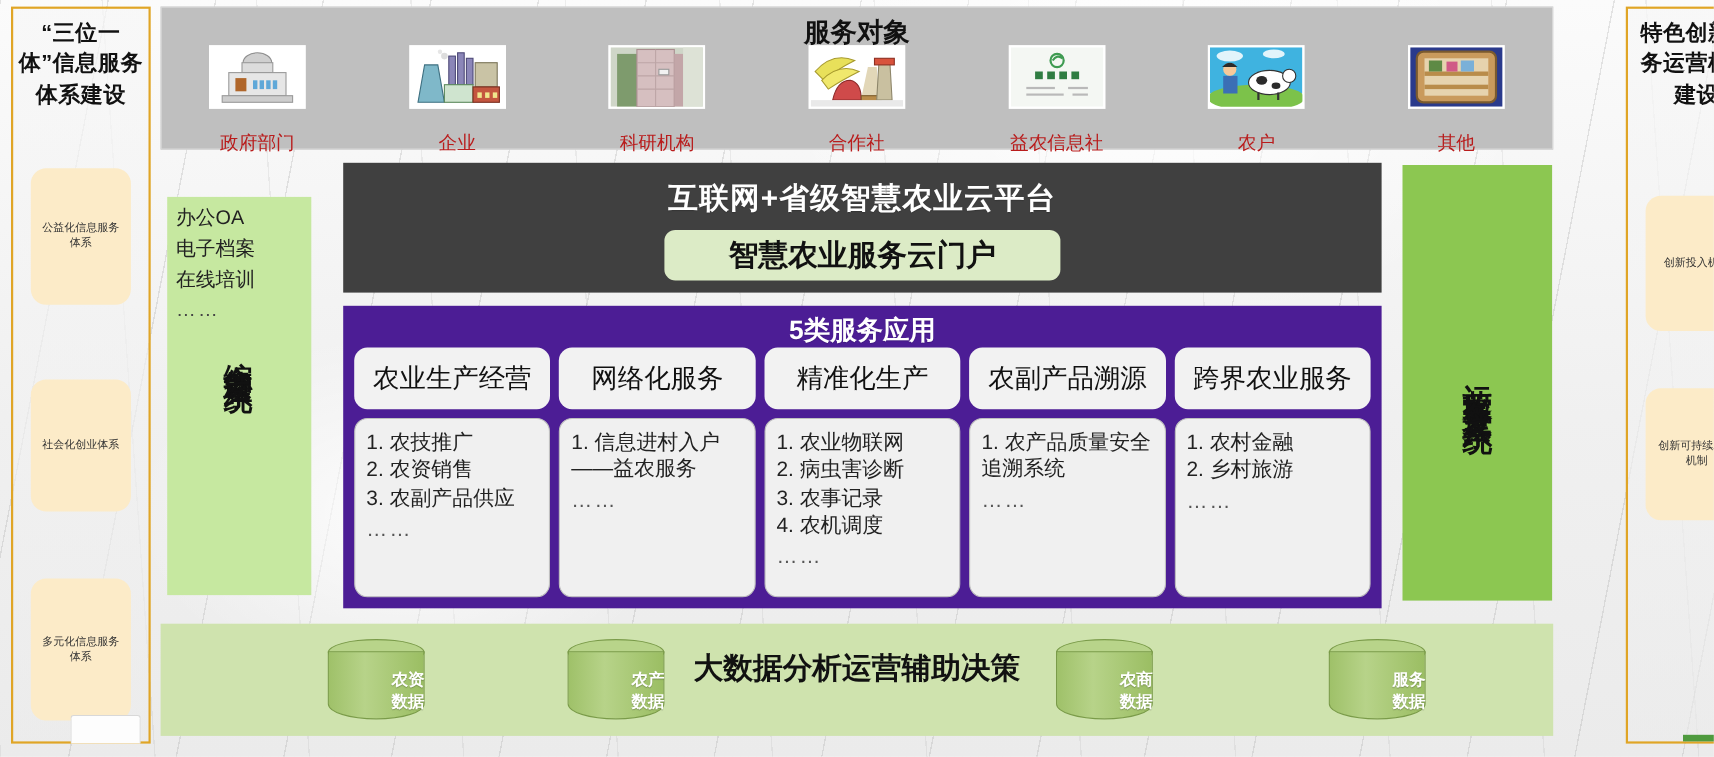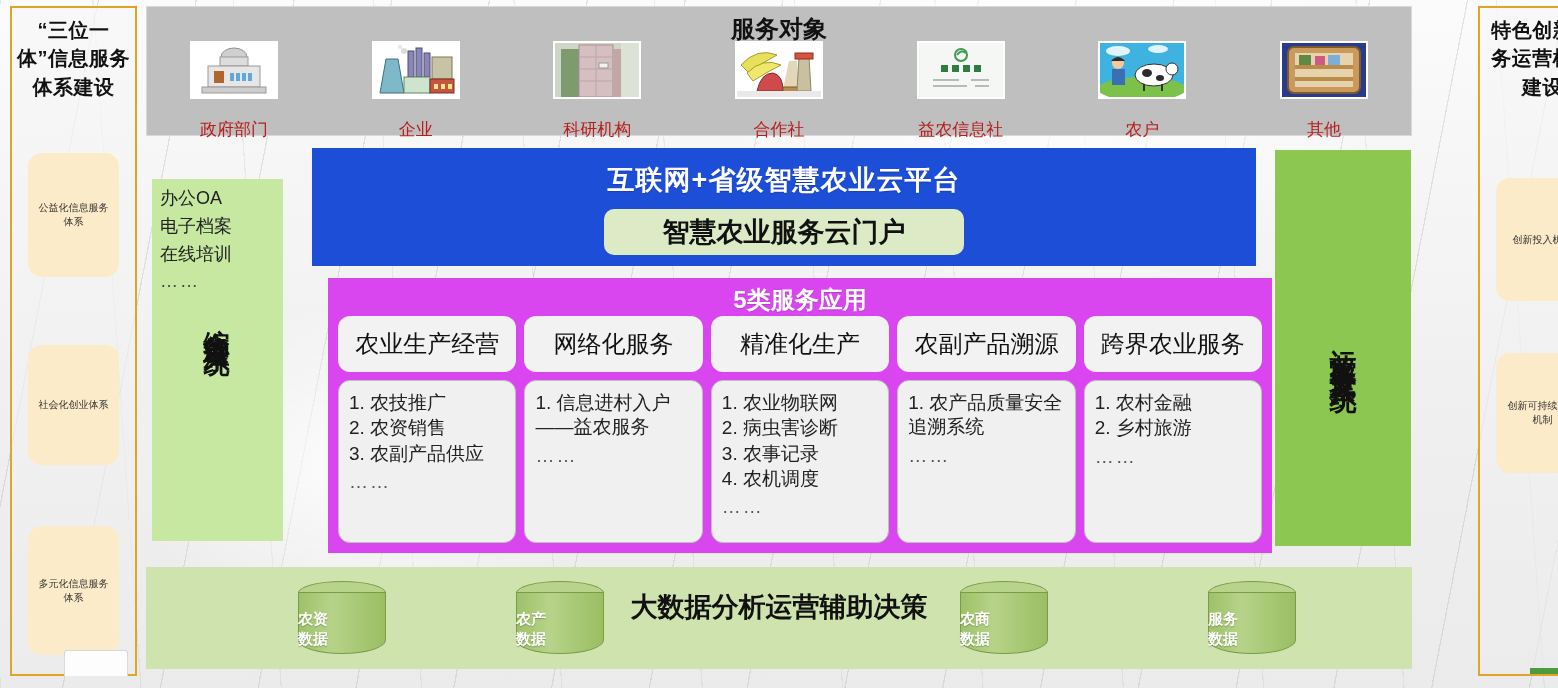--- a/index.html
+++ b/index.html
@@ -126,39 +126,38 @@
   }
   .ops-vert {
     font-size: 27px; font-weight: bold; color:#111;
     writing-mode: vertical-rl; text-orientation: upright;
     letter-spacing: 5px;
   }
 
   
   .platform {
     position:absolute; left:312px; top:148px; width:944px; height:118px;
-    background:#1d4ed8;
+    background:#404040;
   }
   .platform-title {
     text-align:center; font-size:27px; font-weight:bold; color:#fff;
     padding-top: 14px; letter-spacing:1px;
     text-shadow: 0 1px 1px rgba(0,0,0,0.18);
   }
   .portal-pill {
     margin: 11px auto 0; width: 360px; height: 46px;
     background:#DCEBC6; border-radius: 10px;
     display:flex; align-items:center; justify-content:center;
     font-size:27px; font-weight:bold; color:#111;
   }
 
   
   .apps-band {
     position:absolute; left:312px; top:278px; width:944px; height:275px;
-    background:#d946ef;
-    margin-left:16px;
+    background:#4c1d95;
   }
   .apps-title {
     text-align:center; font-size:24px; font-weight:bold; color:#fff;
     padding-top:6px; text-shadow: 0 1px 1px rgba(0,0,0,0.15);
   }
   .apps-grid {
     position:absolute; left:10px; right:10px; top:38px; bottom:10px;
     display:flex; gap:8px;
   }
   .app-col { flex:1; display:flex; flex-direction:column; }
@@ -193,21 +192,21 @@
     background: linear-gradient(90deg,#9FC169 0%, #B7D389 38%, #9BBE63 100%);
     border:1px solid #7A9B49;
     border-radius: 0 0 44px 44px / 0 0 14px 14px;
   }
   .cyl .top {
     position:absolute; left:0; top:0; width:88px; height:24px;
     background:#B8D48A; border:1px solid #7A9B49; border-radius:50%;
   }
   .cyl .txt {
     position:absolute; left:0; right:0; top:28px;
-    text-align:left; font-size:15px; font-weight:bold; color:#fff;
+    text-align:right; font-size:15px; font-weight:bold; color:#fff;
     line-height:1.32; text-shadow:0 1px 1px rgba(0,0,0,0.25);
   }
   .cyl.c1 { left:152px; } .cyl.c2 { left:370px; }
   .cyl.c3 { left:814px; } .cyl.c4 { left:1062px; }
 </style>
 </head>
 <body>
 
 <div class="bg-texture"></div>
 <div class="bg-blob" style="left:700px;top:-120px;width:700px;height:420px;"></div>

